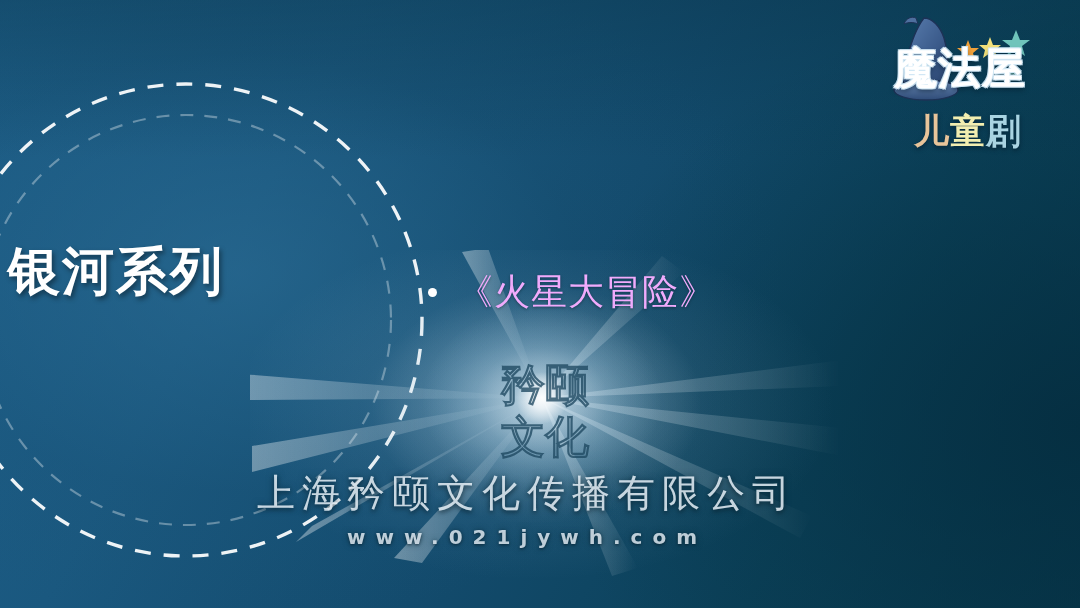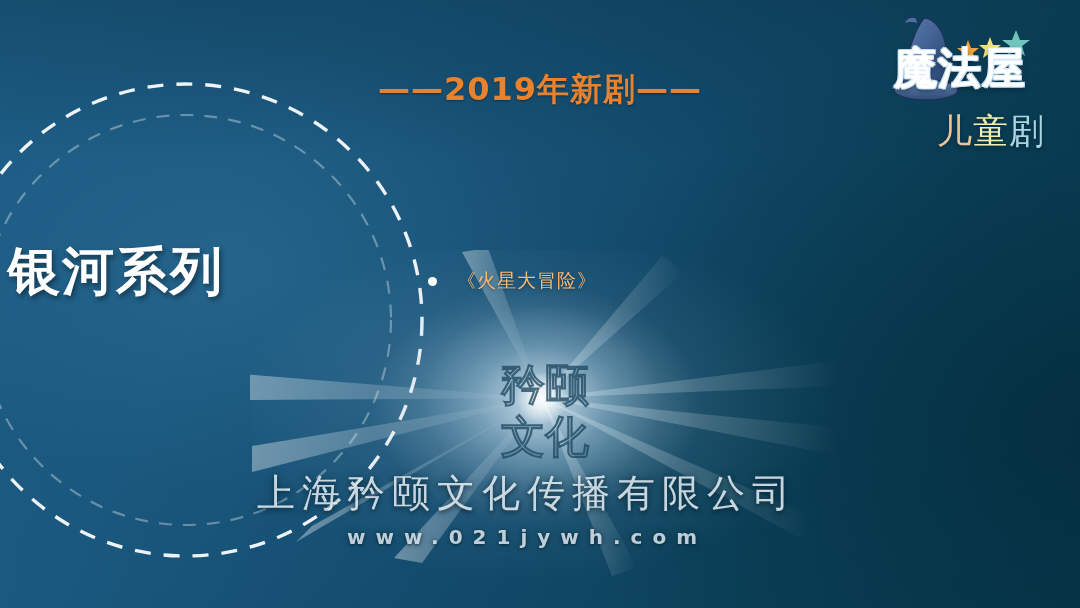--- a/index.html
+++ b/index.html
@@ -107,22 +107,22 @@
   }
   .bullet-dot {
     width: 9px;
     height: 9px;
     border-radius: 50%;
     background: #ffffff;
     margin-right: 20px;
     flex: 0 0 auto;
   }
   .bullet-label {
-    color: #fdba74;
-    font-size: 19px;
+    color: #f0abfc;
+    font-size: 36px;
     letter-spacing: 1px;
     text-shadow: 0 1px 3px rgba(0,0,0,0.35);
     text-align: center;
   }
 
   
   .wm-mark {
     position: absolute;
     left: 455px;
     top: 348px;
@@ -178,24 +178,24 @@
     white-space: nowrap;
     text-shadow:
       -1px -1px 0 rgba(210,232,245,0.9),
        1px -1px 0 rgba(210,232,245,0.9),
       -1px  1px 0 rgba(210,232,245,0.9),
        1px  1px 0 rgba(210,232,245,0.9),
        0 3px 5px rgba(0,20,35,0.55);
   }
   .brand-sub {
     position: absolute;
-    left: 51px;
+    left: 28px;
     top: 104px;
     font-size: 35px;
-    font-weight: normal;
+    font-weight: bold;
     letter-spacing: 1px;
     white-space: nowrap;
     text-shadow: 0 2px 4px rgba(0,20,35,0.55);
   }
   .bs1 { color: #e8c49a; }
   .bs2 { color: #f2eeb0; }
   .bs3 { color: #a9d4e2; }
 </style>
 </head>
 <body>
@@ -242,21 +242,20 @@
       </g>
     </svg>
     <div class="glow-core"></div>
   </div>
 
   <svg class="wm-mark" viewBox="0 0 180 112" xmlns="http://www.w3.org/2000/svg">
     <text x="90" y="52" text-anchor="middle" font-family="DejaVu Sans, Liberation Sans, sans-serif" font-size="44" fill="none" stroke="rgba(30,72,96,0.78)" stroke-width="2.2">矜颐</text>
     <text x="90" y="104" text-anchor="middle" font-family="DejaVu Sans, Liberation Sans, sans-serif" font-size="44" fill="none" stroke="rgba(30,72,96,0.78)" stroke-width="2.2">文化</text>
   </svg>
 
-  <div class="heading">——2019年新剧——</div>
 
   <div class="series-title">银河系列</div>
 
   <div class="bullet-row">
     <span class="bullet-dot"></span>
     <span class="bullet-label">《火星大冒险》</span>
   </div>
 
   <div class="wm-company">上海矜颐文化传播有限公司</div>
   <div class="wm-url">www.021jywh.com</div>

